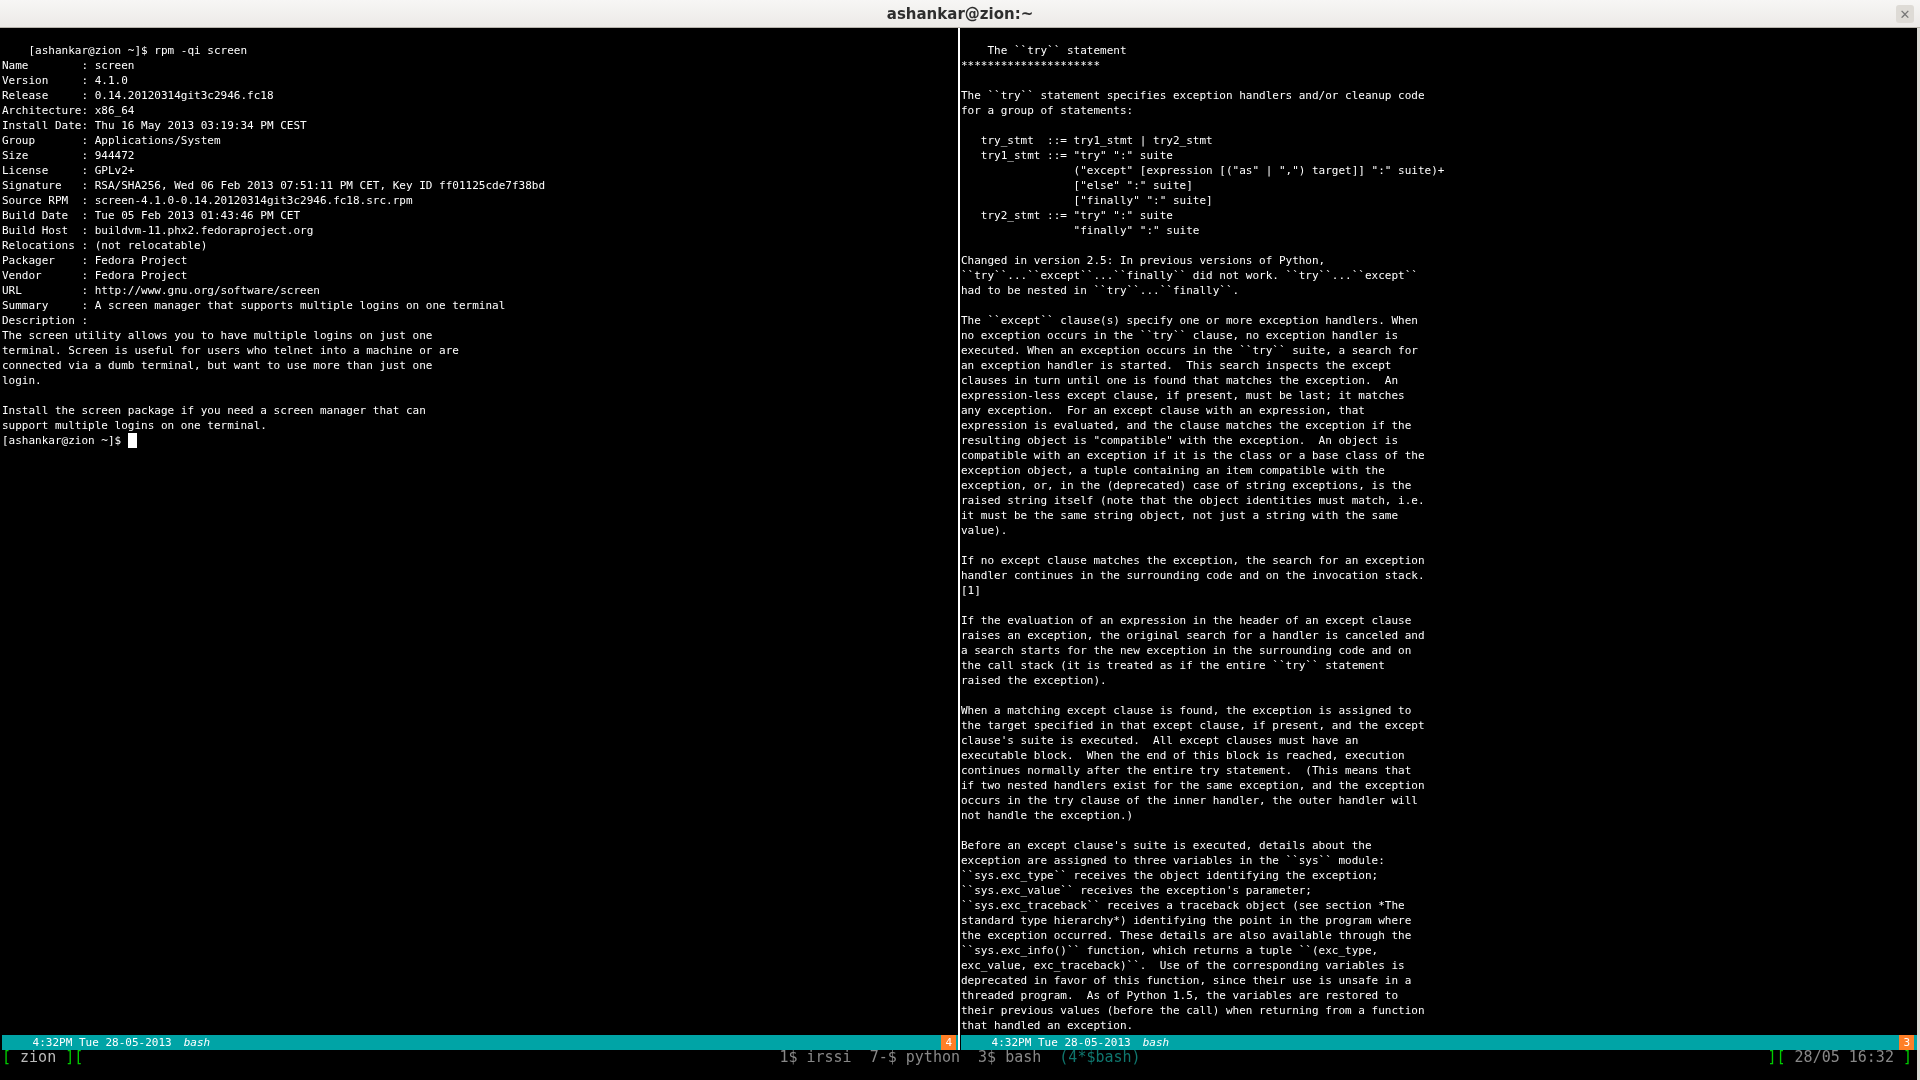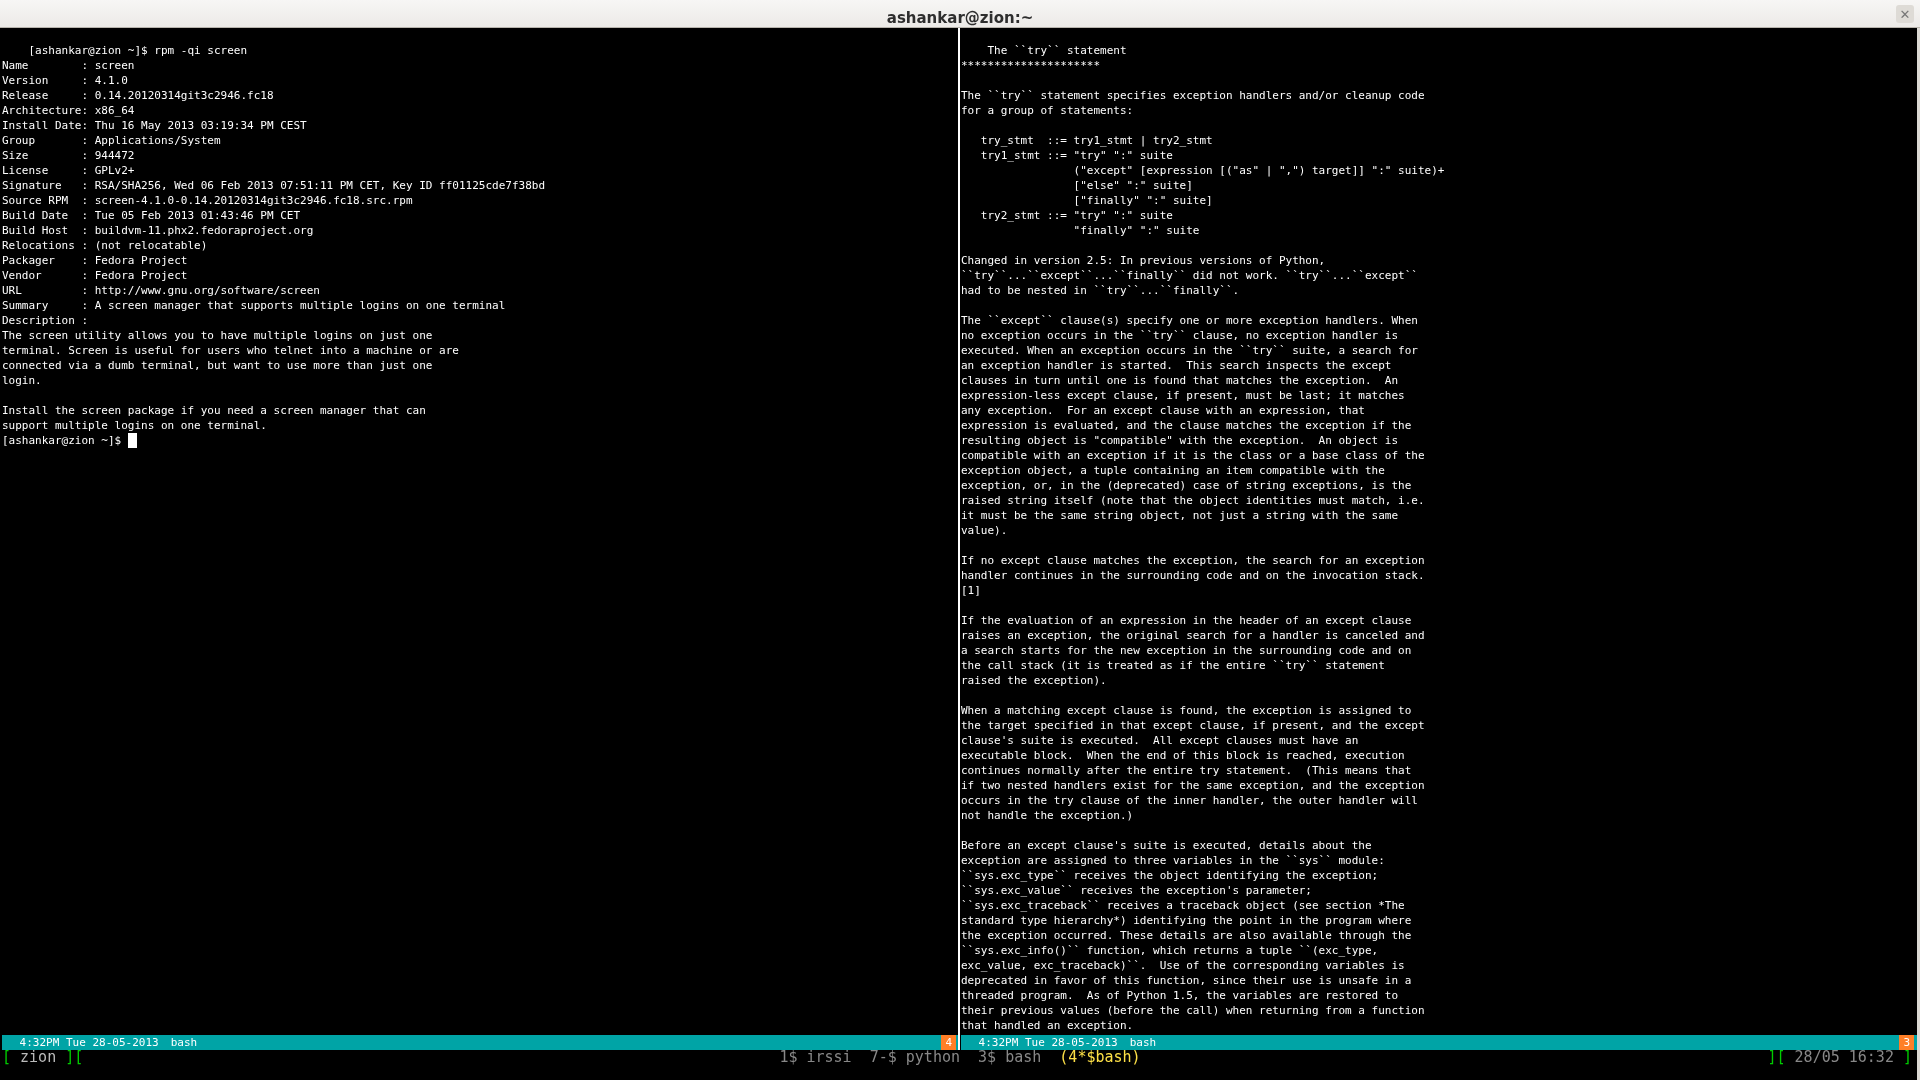--- a/index.html
+++ b/index.html
@@ -1,37 +1,37 @@
 <!DOCTYPE html>
 <html><head>
 <meta charset="utf-8">
 <style>
   * { margin:0; padding:0; box-sizing:border-box; }
   html, body { width:1920px; height:1080px; overflow:hidden; font-family:"DejaVu Sans Mono","Liberation Mono",monospace; font-size:15px; background:#000; }
-  .titlebar { height:28px; background:linear-gradient(to bottom,#f7f6f5,#eceae7); display:flex; align-items:flex-end; justify-content:center; position:relative; border-bottom:1px solid #b8b4ad; }
+  .titlebar { height:28px; background:linear-gradient(to bottom,#f7f6f5,#eceae7); display:flex; align-items:center; justify-content:center; position:relative; border-bottom:1px solid #b8b4ad; }
   .titlebar .title { color:#2e2e2e; font-family:"DejaVu Sans",sans-serif; font-size:15px; font-weight:bold; }
   .titlebar .close { position:absolute; right:6px; top:5px; width:18px; height:18px; border-radius:3px; background:#dedbd6; color:#777; display:flex; align-items:center; justify-content:center; font-size:13px; font-family:sans-serif; }
   .term-area { position:absolute; top:28px; left:0; right:0; bottom:30px; background:#000; }
   .pane { position:absolute; top:0; bottom:0; color:#fff; white-space:pre; line-height:15px; font-size:11px; letter-spacing:0; }
   .pane.left { left:2px; width:957px; }
   .pane.right { left:961px; right:2px; }
   .vsplit { position:absolute; top:0; bottom:0; left:958px; width:2px; background:#fff; }
   .cursor { display:inline-block; width:9px; height:15px; background:#fff; vertical-align:bottom; }
   .caption { position:absolute; left:0; right:0; bottom:0; height:15px; line-height:15px; background:#00a4a6; color:#fff; display:flex; }
-  .caption .time { padding-left:11px; white-space:pre; }
-  .caption .label { padding-left:12px; }
+  .caption .time { padding-left:24px; white-space:pre; }
+  .caption .label { padding-left:12px;font-style:italic; }
   .caption .badge { position:absolute; right:4px; background:#ff7f27; color:#fff; padding:0 4px; height:15px; line-height:15px; }
   .pane.left .caption { left:0; width:958px; }
   .pane.right .caption { left:0; right:0; }
   .hardstatus { position:absolute; left:0; right:0; bottom:15px; height:15px; line-height:15px; background:#000; color:#888; font-size:15px; }
   .hs-left { position:absolute; left:2px; color:#0c0; }
   .hs-left .brk { color:#0c0; }
   .hs-left .host { color:#bbb; }
   .hs-center { position:absolute; left:50%; transform:translateX(-50%); white-space:pre; }
-  .hs-center .cur { color:#fde047; }
+  .hs-center .cur { color:#0f766e; }
   .hs-center .dim { color:#888; }
   .hs-right { position:absolute; right:8px; color:#888; white-space:pre; }
   .hs-right .brk { color:#0c0; }
   .bottom-bar { position:absolute; left:0; right:0; bottom:0; height:18px; background:#000; }
   .right-shelf { position:absolute; right:0; top:28px; bottom:0; width:3px; background:#dcd9d4; }
 </style>
 </head>
 <body>
 
 <div class="titlebar">

